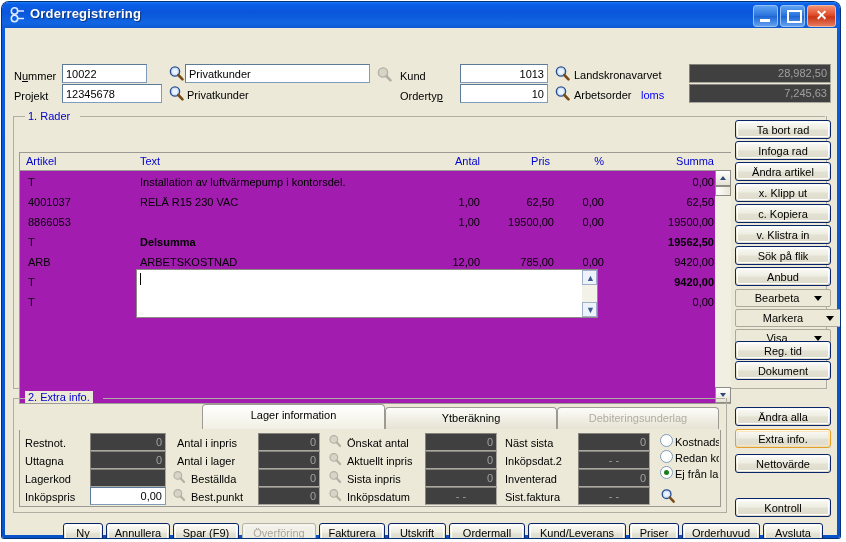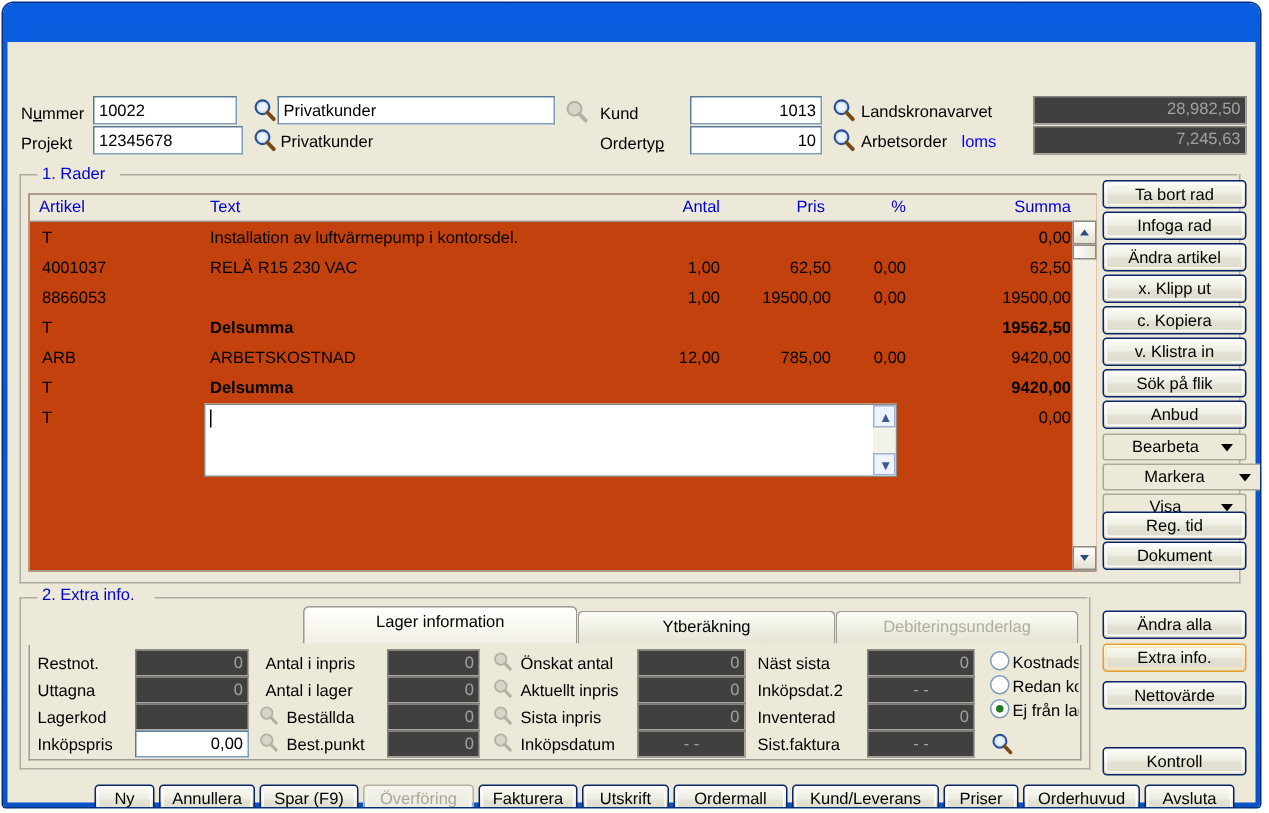--- a/index.html
+++ b/index.html
@@ -46,22 +46,22 @@
          border-top-color:#85837c;border-left-color:#85837c;text-align:right;}
   .magbtn{position:absolute;width:20px;height:20px;box-sizing:border-box;
           border:1px solid #ece9d8;background:#ece9d8;}
   .magbtn svg{display:block;}
 
   
   .grp{position:absolute;border:1px solid #b0ada3;border-top:none;}
   .grpcap{position:absolute;font-size:11px;color:#0000cc;background:#ece9d8;padding:0 3px;}
 
   
-  .grid{position:absolute;background:#c2410c;border:1px solid #9c9a93;
-        border-right:none;box-sizing:border-box;}
+  .grid{position:absolute;background:#a21caf;border:1px solid #9c9a93;
+        border-right:none;box-sizing:border-box;margin-top:23px;}
   .ghead{position:absolute;left:0;top:0;right:0;height:17px;background:#ece9d8;
          border-bottom:1px solid #9c9a93;}
   .gh{position:absolute;top:2px;font-size:11px;color:#0000cc;white-space:nowrap;}
   .grow{position:absolute;left:0;right:0;height:18px;}
   .gc{position:absolute;font-size:11px;color:#000;white-space:nowrap;top:2px;}
   .gc.r{text-align:right;}
   .gc.b{font-weight:bold;}
 
   .vscroll{position:absolute;width:16px;background:#f1efe2;}
   .sbtn{position:absolute;left:0;width:16px;height:16px;
@@ -112,25 +112,47 @@
   .radio.on:after{content:'';position:absolute;left:3px;top:3px;width:5px;height:5px;
          border-radius:50%;background:#1a7d1a;}
   .clipbox{position:absolute;overflow:hidden;}
 </style>
 </head>
 <body>
 
 <div id="app">
   <div class="win">
 
+    <div class="titlebar">
+      <span class="title-ico">
+        <svg width="18" height="18" viewBox="0 0 18 18">
+          <circle cx="5.5" cy="5" r="3.2" fill="none" stroke="#dfeaff" stroke-width="1.6"></circle>
+          <circle cx="5.5" cy="12.5" r="3.2" fill="none" stroke="#dfeaff" stroke-width="1.6"></circle>
+          <path d="M9 5 H15" stroke="#dfeaff" stroke-width="1.6"></path>
+          <path d="M9 12.5 H15" stroke="#dfeaff" stroke-width="1.6"></path>
+        </svg>
+      </span>
+      <span class="title-txt">Orderregistrering</span>
+      <div class="wbtns">
+        <div class="wbtn min">
+            <i></i>
+          </div>
+        <div class="wbtn max">
+            <i></i>
+          </div>
+        <div class="wbtn cls">
+            <i>✕</i>
+          </div>
+      </div>
+    </div>
 
     <div class="client">
 
       <span class="lbl" style="left:9px;top:42px;">N<span class="u">u</span>mmer</span>
-      <input class="tf" style="left: 57px; top: 36px; width: 96px;" value="10022">
+      <input class="tf" style="left: 57px; top: 36px; width: 85px;" value="10022">
       <div class="magbtn" style="left:162px;top:36px;">
         <svg width="18" height="18" viewBox="0 0 18 18">
           <circle cx="7" cy="6.5" r="4.6" fill="#cfe2f7" stroke="#2a4f8f" stroke-width="1.4"></circle>
           <circle cx="7" cy="6.5" r="2.6" fill="#eaf3ff"></circle>
           <path d="M10.3 10 L14.5 14.4" stroke="#7a4a16" stroke-width="2.6" stroke-linecap="round"></path>
         </svg>
       </div>
       <input class="tf" style="left: 180px; top: 36px; width: 185px;" value="Privatkunder">
       <div class="magbtn" style="left:370px;top:37px;">
         <svg width="18" height="18" viewBox="0 0 18 18">

